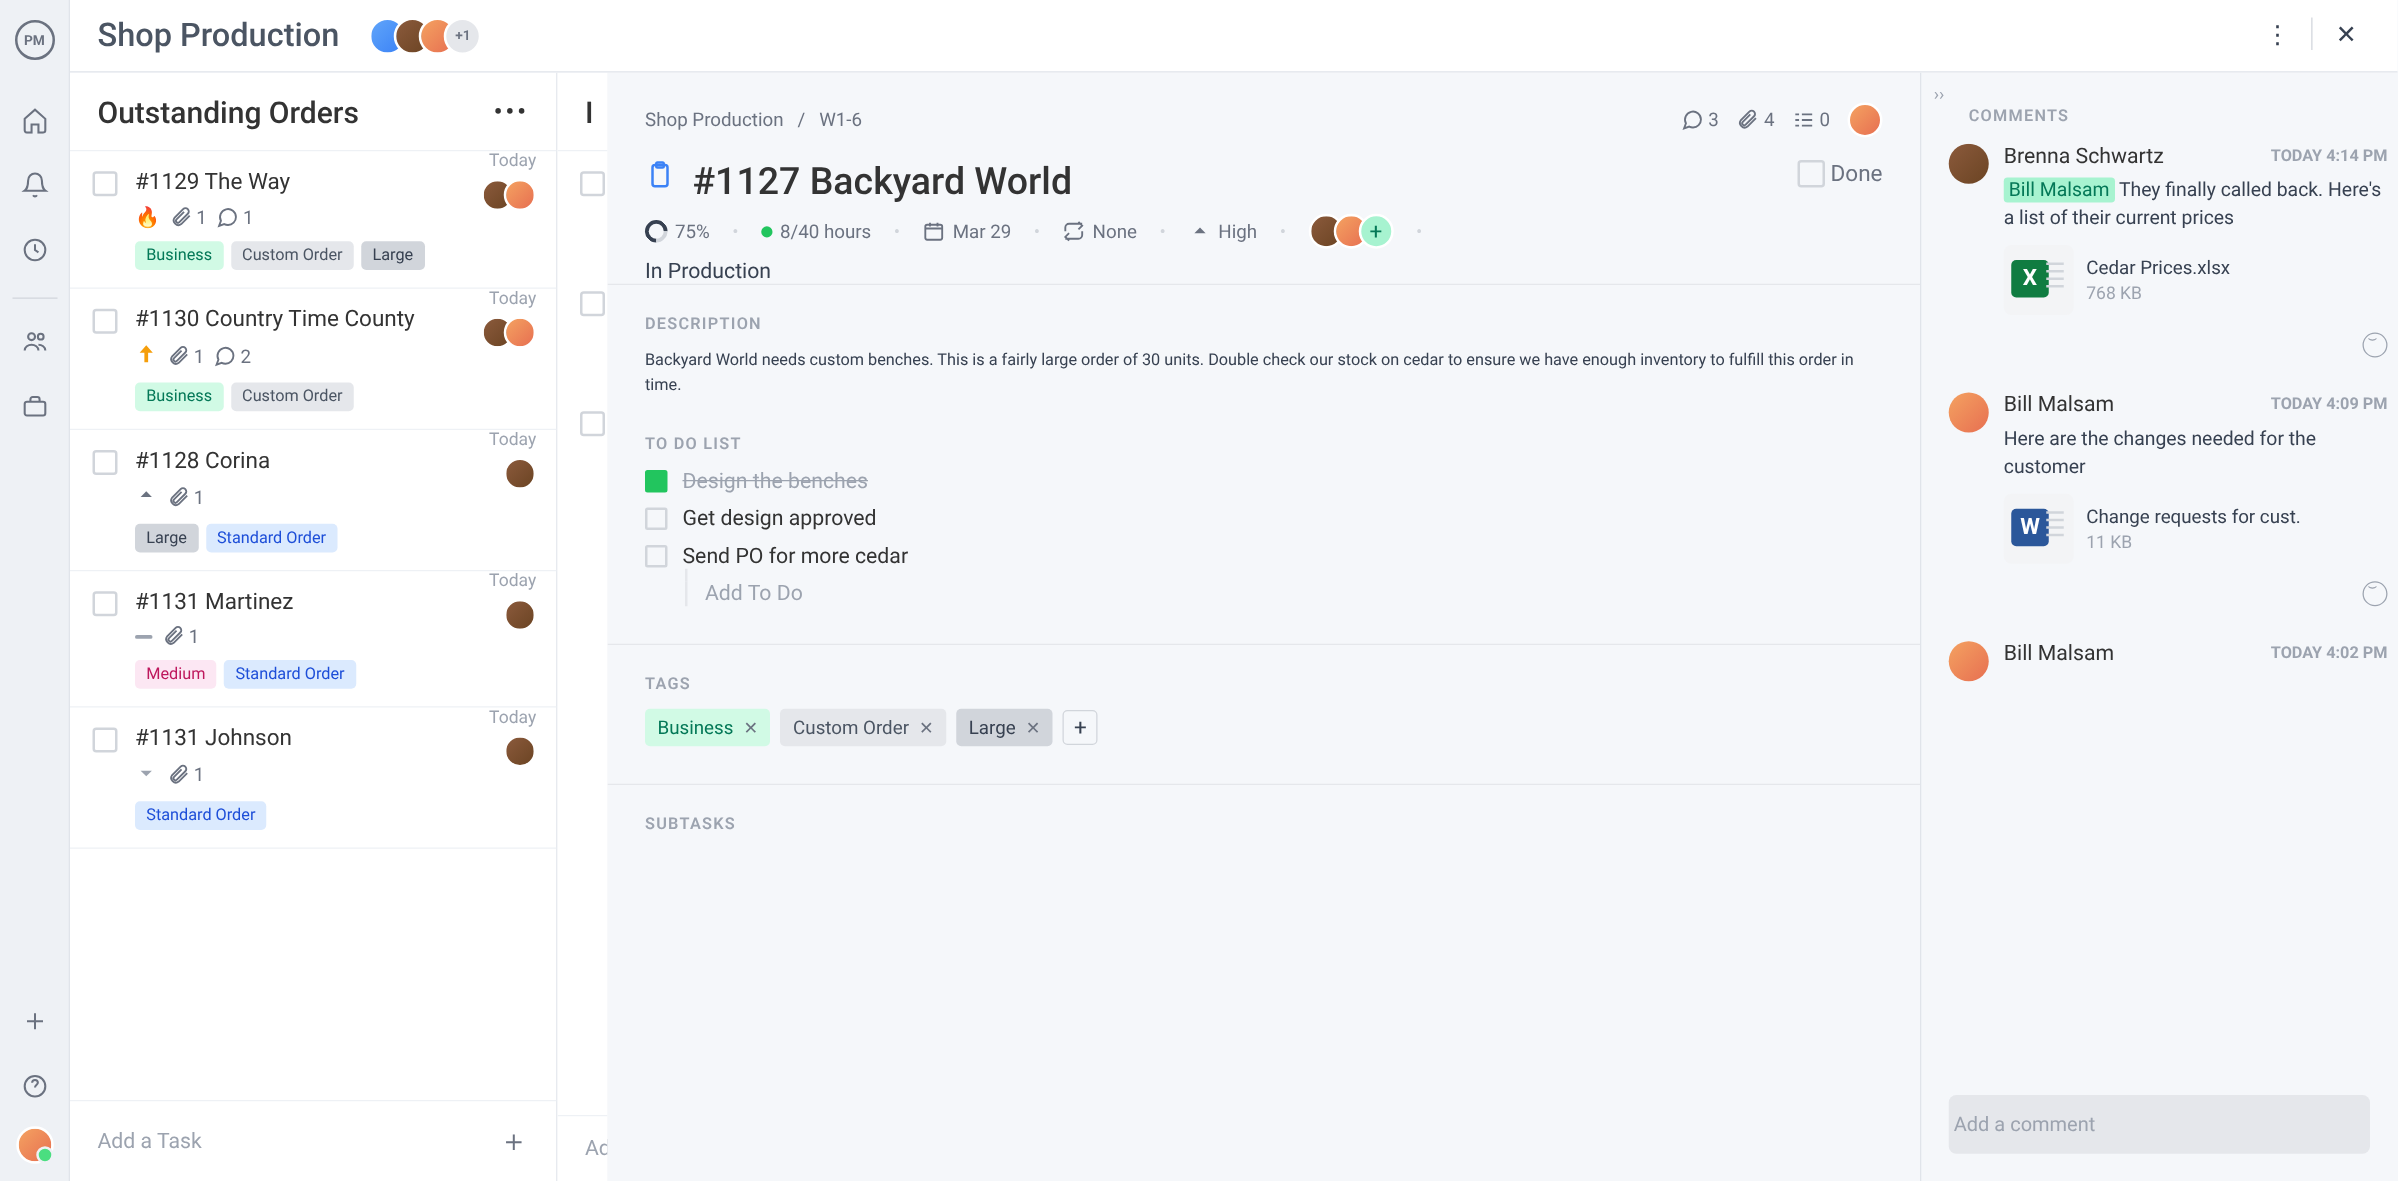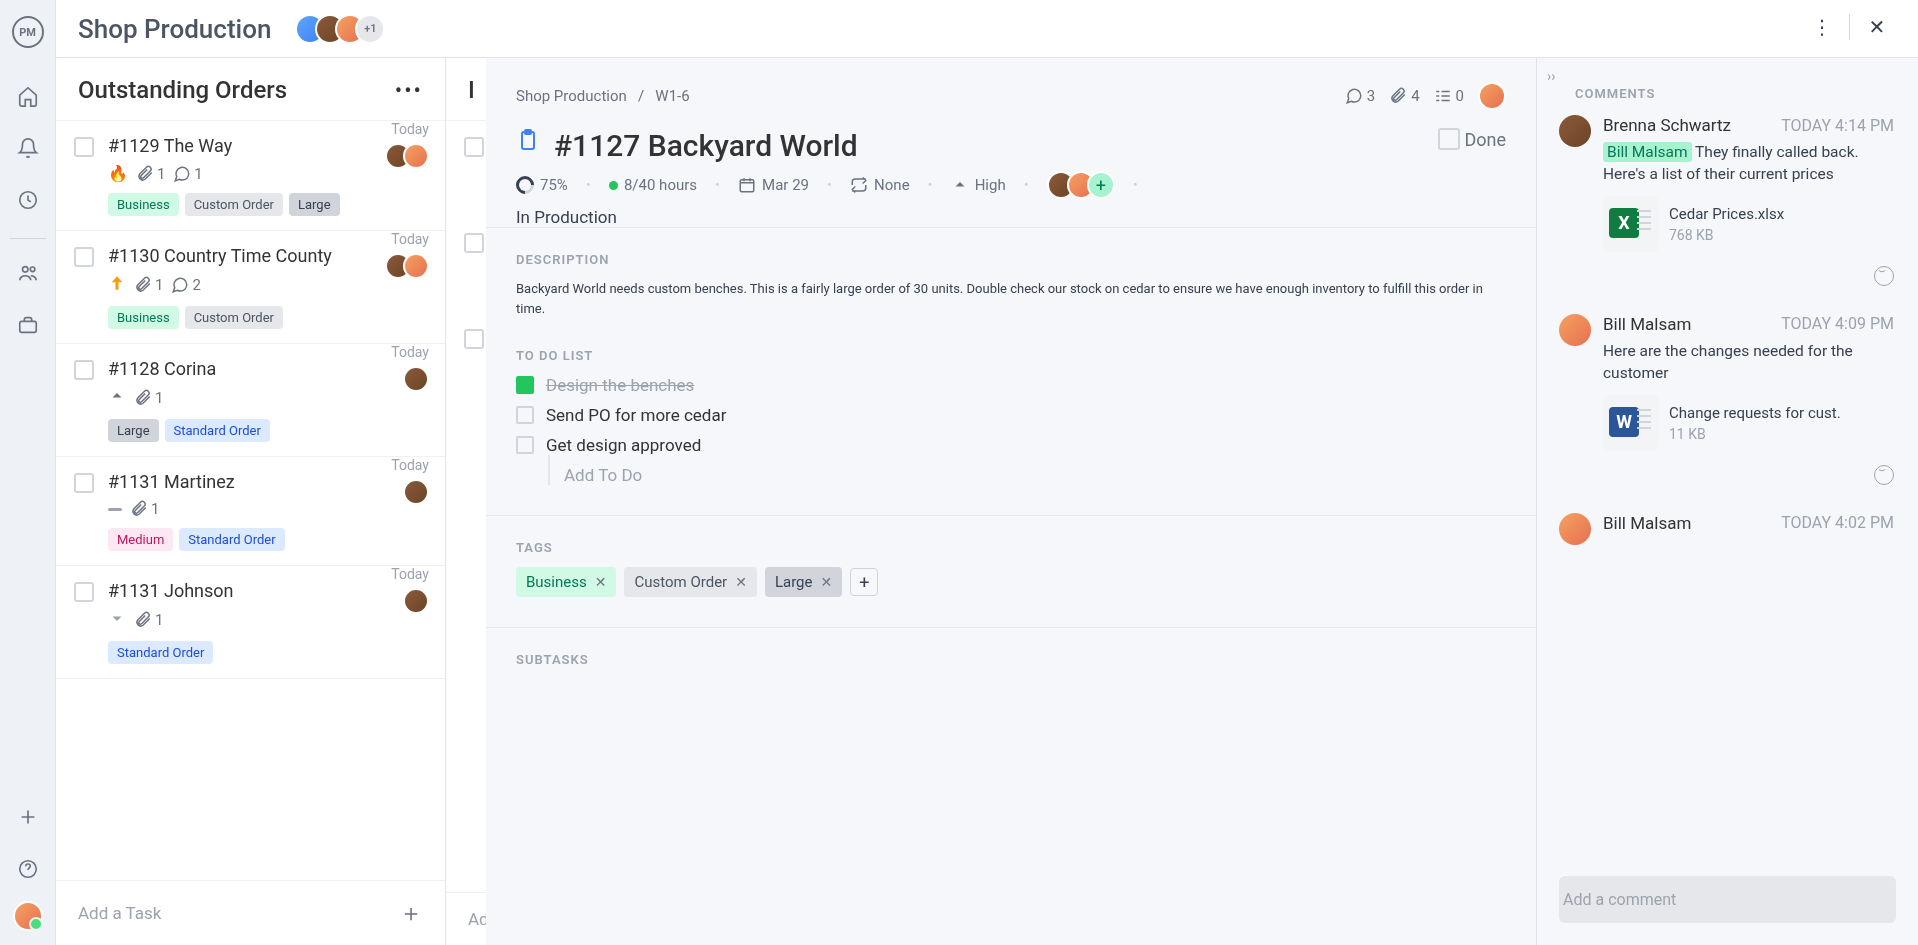--- a/index.html
+++ b/index.html
@@ -93,27 +93,27 @@
 
 .tag-row { display:flex; gap:8px; align-items:center; flex-wrap:wrap; margin-bottom:30px; }
 .tag-pill { padding:6px 10px; border-radius:4px; font-size:15px; display:flex; align-items:center; gap:8px; }
 .tag-pill .x { color:#6b7280; cursor:pointer; font-size:14px; }
 .tag-add { width:28px; height:28px; border:1px solid #d1d5db; border-radius:4px; display:flex; align-items:center; justify-content:center; cursor:pointer; font-size:18px; color:#374151; }
 
 
 .comments { width: 382px; border-left: 1px solid #e0e4ea; background:#f5f7fa; display:flex; flex-direction:column; position:relative; }
 .collapse { position:absolute; left:10px; top:10px; color:#9ca3af; font-size:14px; cursor:pointer; }
 .comments-head { padding: 28px 22px 14px 38px; font-size:13px; letter-spacing:1px; color:#9ca3af; font-weight:600; }
-.comment-list { flex:1; overflow-y:auto; padding: 0 24px 0 22px; }
+.comment-list { flex:1; overflow-y:auto; padding: 0 8px 0 22px; }
 .comment { display:flex; gap:12px; margin-bottom:24px; }
 .comment .av { width:32px; height:32px; border-radius:50%; flex-shrink:0; }
 .comment-body { flex:1; }
 .comment-head { display:flex; justify-content:space-between; align-items:center; margin-bottom:6px; }
 .comment-author { font-size:17px; color:#333; }
-.comment-time { font-size:16px; color:#9ca3af; }
+.comment-time { font-size:13px; color:#9ca3af;font-weight:bold; }
 .comment-text { font-size:15.5px; color:#374151; line-height:1.45; }
 .mention { background:#a7f3d0; color:#047857; padding:1px 4px; border-radius:3px; }
 .attachment { display:flex; gap:10px; align-items:center; margin-top:10px; }
 .file-icon { width:56px; height:56px; border-radius:6px; display:flex; align-items:center; justify-content:center; font-weight:700; color:#fff; font-size:18px; position:relative; }
 .file-icon.excel { background:linear-gradient(#f3f4f6,#f3f4f6); }
 .file-icon.excel::before { content:'X'; position:absolute; left:6px; top:12px; width:30px; height:30px; background:#107c41; border-radius:4px; display:flex; align-items:center; justify-content:center; font-size:18px; }
 .file-icon.word { background:linear-gradient(#f3f4f6,#f3f4f6); }
 .file-icon.word::before { content:'W'; position:absolute; left:6px; top:12px; width:30px; height:30px; background:#2b579a; border-radius:4px; display:flex; align-items:center; justify-content:center; font-size:18px; }
 .file-lines { position:absolute; right:8px; top:14px; display:flex; flex-direction:column; gap:4px; }
 .file-lines span { width:14px; height:2px; background:#d1d5db; }
@@ -452,25 +452,25 @@
           <div class="desc-text">Backyard World needs custom benches. This is a fairly large order of 30 units. Double check our stock on cedar to ensure we have enough inventory to fulfill this order in time.</div>
 
           <div class="section-label">TO DO LIST</div>
           <div id="todo-list">
               <div class="todo-item done">
                 <div class="todo-check done"></div>
                 <span>Design the benches</span>
               </div>
               <div class="todo-item ">
                 <div class="todo-check "></div>
-                <span>Send PO for more cedar</span>
+                <span>Get design approved</span>
               </div>
               <div class="todo-item ">
                 <div class="todo-check "></div>
-                <span>Get design approved</span>
+                <span>Send PO for more cedar</span>
               </div>
             </div>
           <div class="todo-add">Add To Do</div>
 
           <div class="divider"></div>
           <div class="section-label">TAGS</div>
           <div class="tag-row" id="detail-tags">
               <span class="tag-pill business tag" style="background:#d1fae5;">
                 <span>Business</span>
                 <span class="x">✕</span>

